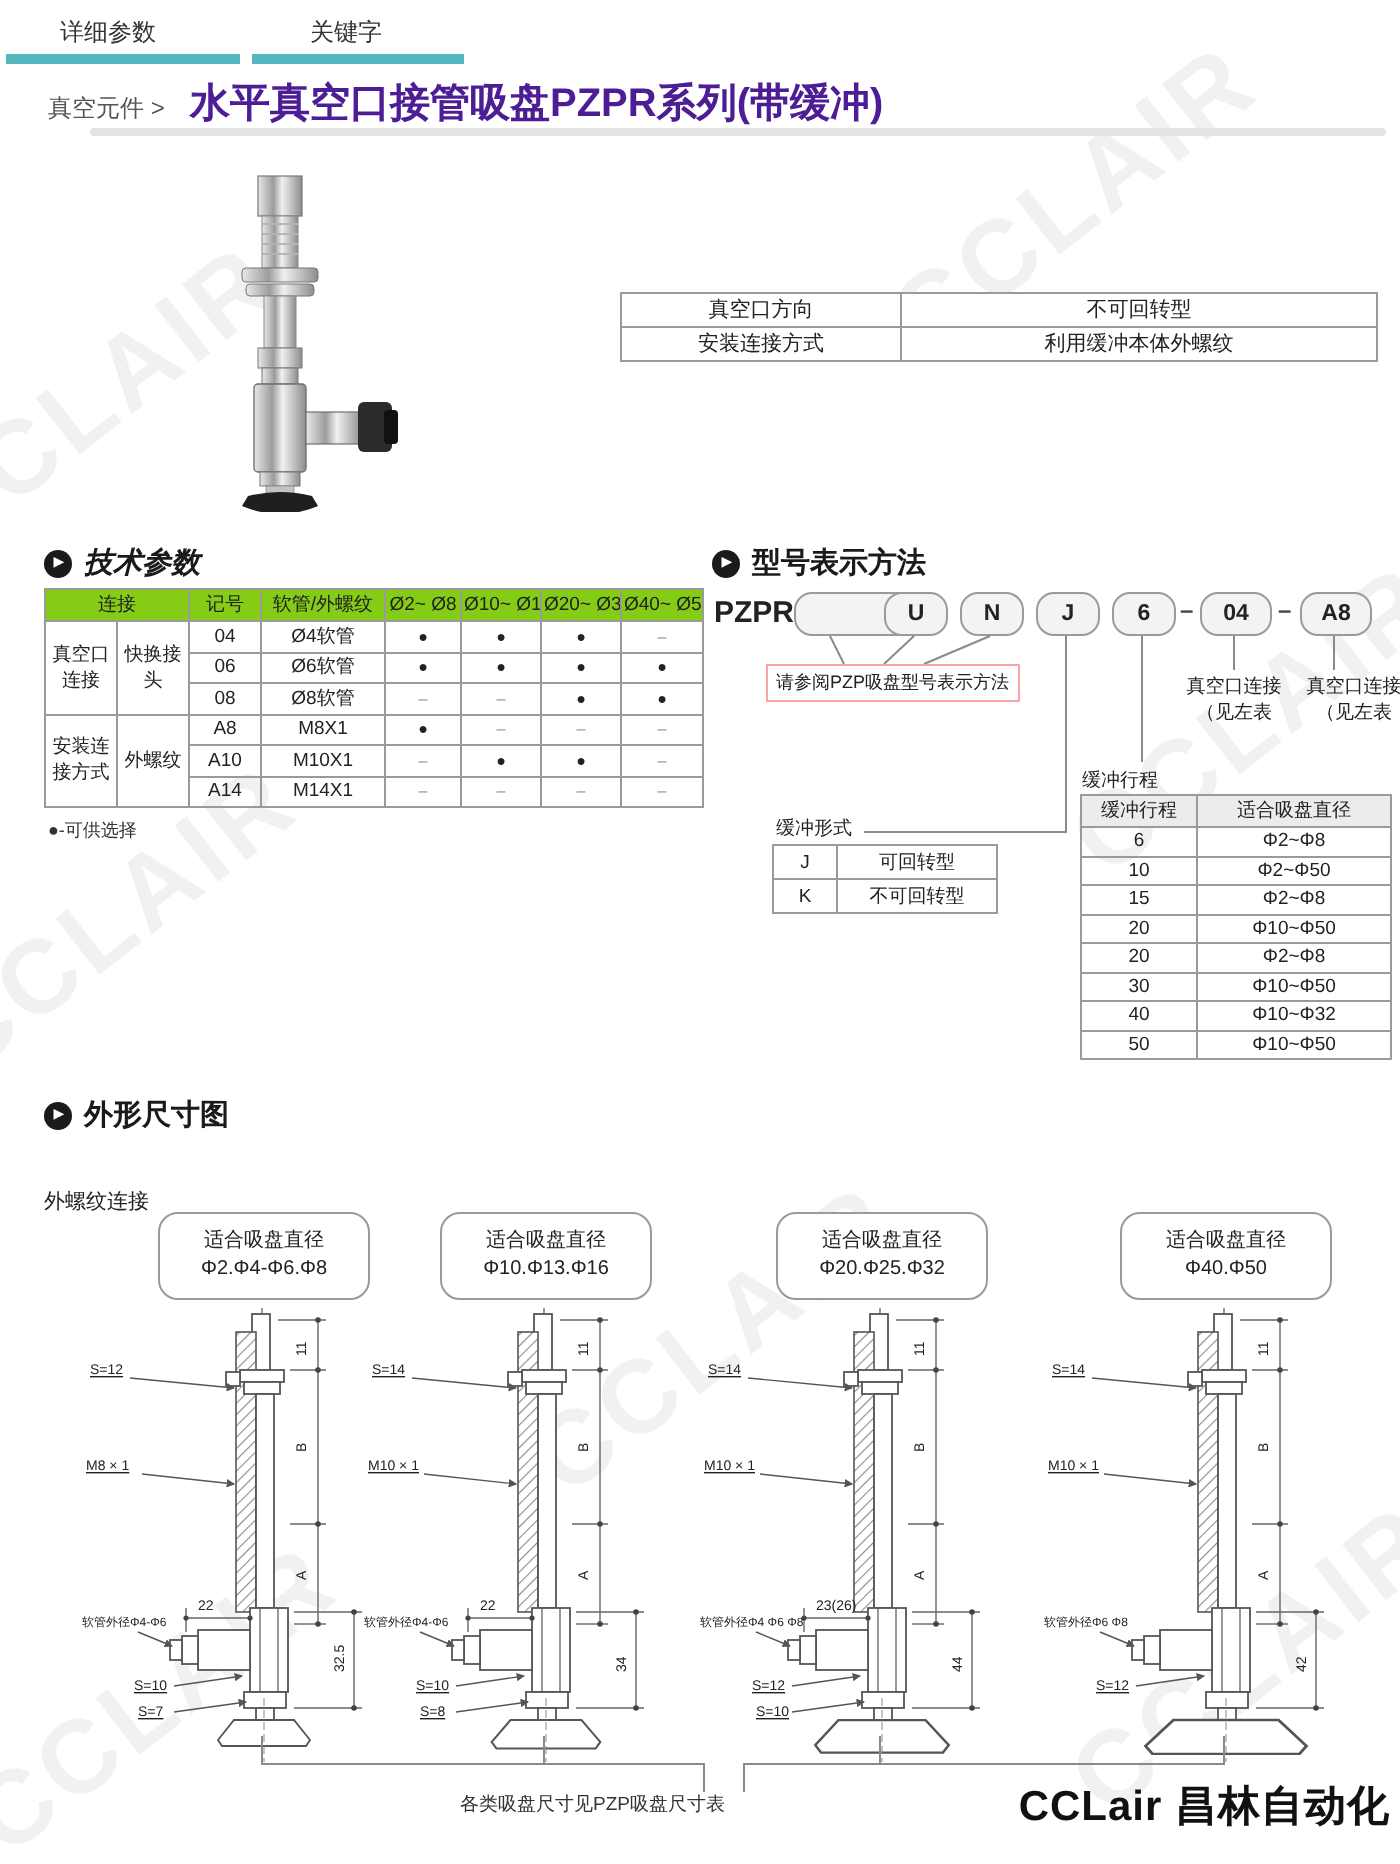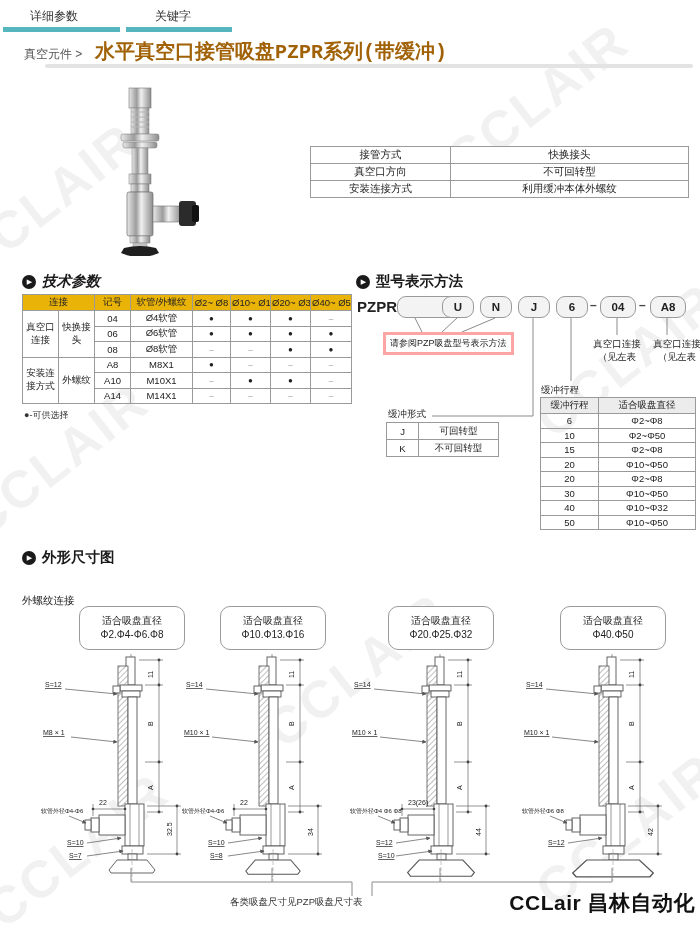--- a/index.html
+++ b/index.html
@@ -11,44 +11,44 @@
   }
   .abs{position:absolute;}
   
   .wm{position:absolute;font-size:52px;font-weight:bold;letter-spacing:3px;
       color:#7d7d7d;opacity:0.10;transform:rotate(-38deg);pointer-events:none;white-space:nowrap;}
   
   .tab-label{position:absolute;font-size:12px;color:#333;}
   .tab-bar{position:absolute;height:5px;background:#55b7bd;top:27px;}
   
   .crumb{position:absolute;top:46px;left:24px;font-size:12px;color:#555;}
-  .page-title{position:absolute;top:38px;left:95px;font-size:20px;font-weight:bold;color:#a16207;font-family:Liberation Mono, monospace;}
+  .page-title{position:absolute;top:38px;left:95px;font-size:20px;font-weight:bold;color:#4c1d95;}
   .divider{position:absolute;top:64px;left:45px;width:648px;height:4px;background:#e3e3e3;border-radius:2px;}
   
   .sec-head{position:absolute;display:flex;align-items:center;gap:6px;font-size:14.5px;font-weight:bold;color:#1a1a1a;}
   .sec-icon{width:14px;height:14px;border-radius:50%;background:#1a1a1a;color:#fff;display:inline-flex;
             align-items:center;justify-content:center;font-size:7px;line-height:1;padding-left:1px;box-sizing:border-box;}
   
   table{border-collapse:collapse;table-layout:fixed;}
   td,th{border:1px solid #9a9a9a;text-align:center;vertical-align:middle;
         overflow:hidden;white-space:nowrap;font-weight:normal;padding:0 1px;}
   .ovt{position:absolute;top:146px;left:310px;width:378px;font-size:10.5px;}
   .ovt td{height:16px;background:#fff;}
   .tech{position:absolute;top:294px;left:22px;width:323px;font-size:9.5px;}
-  .tech th{height:15px;background:#eab308;}
+  .tech th{height:15px;background:#84cc16;}
   .tech td{height:14.5px;}
   .mark{font-size:8px;}
   .dashm{color:#8b8b8b;}
   .footnote{position:absolute;top:409px;left:24px;font-size:9px;color:#333;}
   
   .model-prefix{position:absolute;top:298px;left:357px;font-size:15px;font-weight:bold;}
   .mbox{position:absolute;top:296px;height:20px;border:1.5px solid #9a9a9a;border-radius:9px;
         background:#f3f3f3;font-size:11.5px;font-weight:bold;display:flex;align-items:center;justify-content:center;}
   .mdash{position:absolute;top:298px;font-size:12px;font-weight:bold;color:#444;}
-  .note-box{position:absolute;top:332px;left:383px;border:3px solid #fca5a5;font-size:9px;
+  .note-box{position:absolute;top:332px;left:383px;border:1px solid #fca5a5;font-size:9px;
             padding:2px 4px;background:#fff;white-space:nowrap;}
   .vlabel{position:absolute;top:338px;width:62px;font-size:9.5px;line-height:1.35;text-align:center;}
   .stroke-caption{position:absolute;top:384px;left:541px;font-size:9.5px;}
   .stroke-t{position:absolute;top:397px;left:540px;width:155px;font-size:9.5px;}
   .stroke-t th{height:15px;background:#ececec;}
   .stroke-t td{height:13.5px;}
   .btype-label{position:absolute;top:408px;left:388px;font-size:9.5px;}
   .btype-t{position:absolute;top:422px;left:386px;width:112px;font-size:9.5px;}
   .btype-t td{height:16px;}
   
@@ -129,24 +129,20 @@
   <rect x="88" y="159" width="14" height="5" fill="#c2c2c2" stroke="#888" stroke-width="0.4"></rect>
   <path d="M79 164 Q95 160 111 164 L114 169 Q95 177 76 169 Z" fill="#1f1f1f"></path>
 </svg>
 
 <table class="ovt">
   <colgroup>
       <col style="width:140px">
       <col style="width:238px">
     </colgroup>
   <tbody>
-      <tr>
-        <td>接管方式</td>
-        <td>快换接头</td>
-      </tr>
   <tr>
         <td>真空口方向</td>
         <td>不可回转型</td>
       </tr>
   <tr>
         <td>安装连接方式</td>
         <td>利用缓冲本体外螺纹</td>
       </tr>
 </tbody>
   </table>

